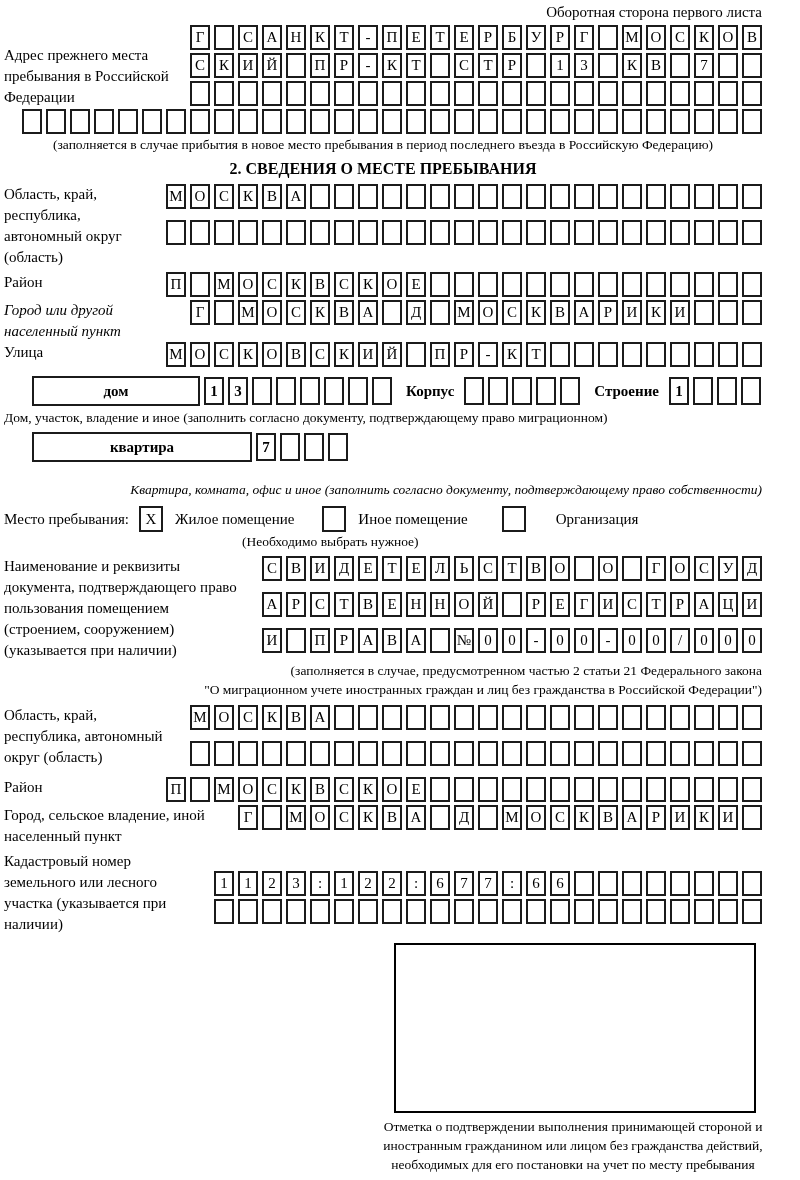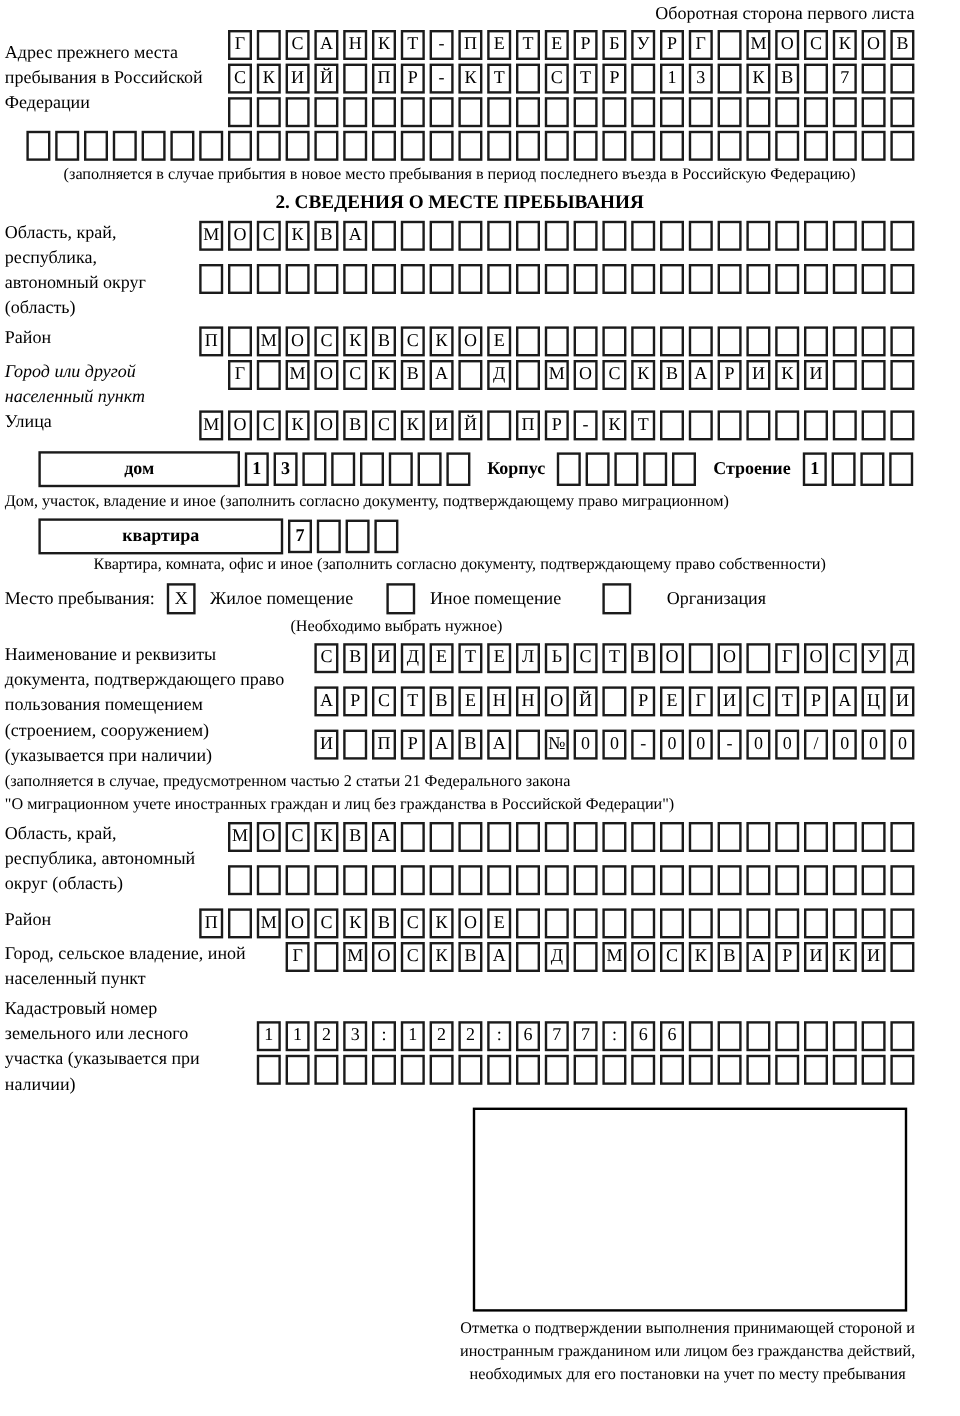--- a/index.html
+++ b/index.html
@@ -26,35 +26,35 @@
                justify-content:center; font-size:15px; }
   .domrow { display:flex; align-items:center; margin-left:28px; margin-top:6px;font-weight:bold; }
   .domrow .cell { height:28px; }
   .inline-lab { font-size:15px; margin:0 6px 0 14px; }
 
   .cbrow { display:flex; align-items:center; font-size:15px; margin-top:8px; }
   .cb { width:24px; height:26px; border:2px solid #1b1b1b; margin:0 12px 0 10px;
         display:flex; align-items:center; justify-content:center; font-size:15px; flex:0 0 24px; }
   .cb-note { font-size:13.5px; margin:2px 0 0 238px; }
 
-  .subnote { font-size:13.5px; text-align:left; line-height:19px; }
+  .subnote { font-size:13.5px; text-align:right; line-height:19px; }
 
   .stamp-box { margin:8px 0 0 390px; width:362px; height:170px; border:2px solid #000; }
   .stamp-cap { margin-left:378px; width:382px; font-size:13.5px; text-align:center;
                line-height:19px; margin-top:4px; }
 </style>
 </head>
 <body>
 
 <div class="page">
 
   <div class="corner">Оборотная сторона первого листа</div>
 
   <div class="f mt4">
-    <div class="lab" style="flex-basis:170px; margin-top:9px;">Адрес прежнего места пребывания в Российской Федерации</div>
+    <div class="lab" style="flex-basis:170px; margin-top:20px;">Адрес прежнего места пребывания в Российской Федерации</div>
     <div class="rows">
       <div class="brow">
           <span class="cell">Г</span>
           <span class="cell"></span>
           <span class="cell">С</span>
           <span class="cell">А</span>
           <span class="cell">Н</span>
           <span class="cell">К</span>
           <span class="cell">Т</span>
           <span class="cell">-</span>
@@ -348,29 +348,29 @@
     <div class="brow" style="margin-bottom:0;">
         <span class="cell">1</span>
         <span class="cell"></span>
         <span class="cell"></span>
         <span class="cell"></span>
       </div>
   </div>
   <div class="caption" style="text-align:left; margin-top:4px;">Дом, участок, владение и иное (заполнить согласно документу, подтверждающему право миграционном)</div>
 
   <div class="domrow">
-    <div class="named-box" style="width:204px;">квартира</div>
+    <div class="named-box" style="width:220px;">квартира</div>
     <div class="brow" style="margin-bottom:0;">
         <span class="cell">7</span>
         <span class="cell"></span>
         <span class="cell"></span>
         <span class="cell"></span>
       </div>
   </div>
-  <div class="caption" style="text-align:center; margin-top:0;">Квартира, комната, офис и иное (заполнить согласно документу, подтверждающему право собственности)</div>
+  <div class="caption" style="text-align:right; margin-top:20px;font-style:italic;">Квартира, комната, офис и иное (заполнить согласно документу, подтверждающему право собственности)</div>
 
   <div class="cbrow">
     <span>Место пребывания:</span>
     <span class="cb">X</span>
     <span>Жилое помещение</span>
     <span class="cb" style="margin-left:28px;"></span>
     <span>Иное помещение</span>
     <span class="cb" style="margin-left:34px;"></span>
     <span style="margin-left:18px;">Организация</span>
   </div>

